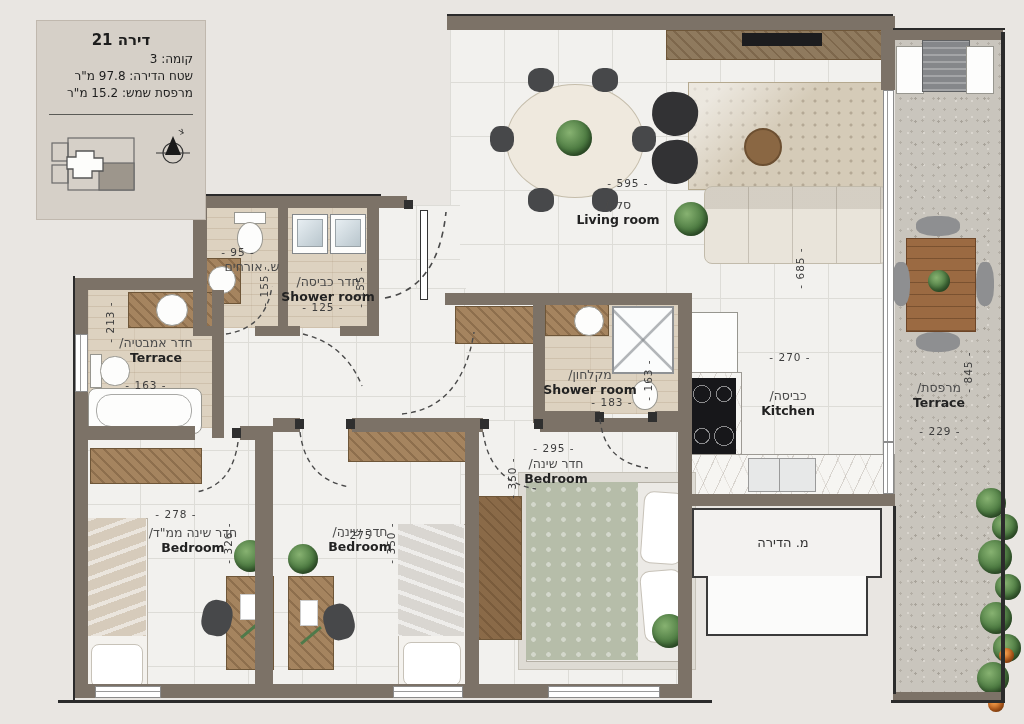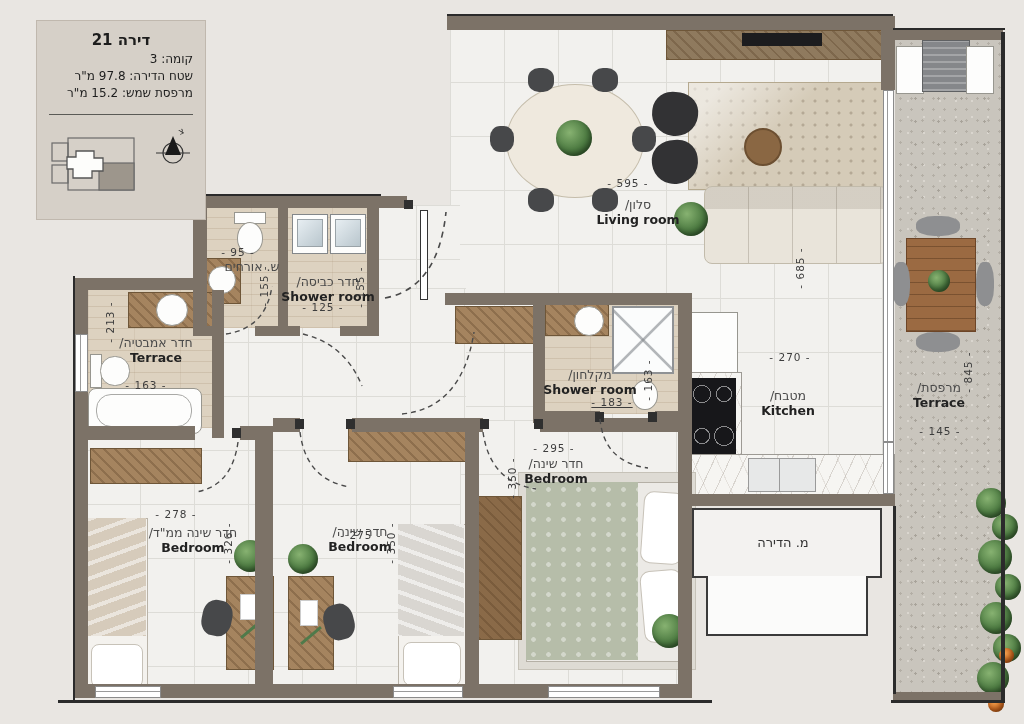--- a/index.html
+++ b/index.html
@@ -207,26 +207,26 @@
     <path d="M 385 298 Q 438 288 446 212" fill="none" stroke="#4a4a4a" stroke-width="1.6" stroke-dasharray="6 5"></path>
     <path d="M 226 334 Q 266 328 272 286" fill="none" stroke="#4a4a4a" stroke-width="1.4" stroke-dasharray="5 4"></path>
     <path d="M 303 334 Q 345 344 362 386" fill="none" stroke="#4a4a4a" stroke-width="1.4" stroke-dasharray="5 4"></path>
     <path d="M 402 414 Q 462 408 474 332" fill="none" stroke="#4a4a4a" stroke-width="1.4" stroke-dasharray="5 4"></path>
     <path d="M 600 419 Q 604 462 648 468" fill="none" stroke="#4a4a4a" stroke-width="1.4" stroke-dasharray="5 4"></path>
     <path d="M 483 432 Q 490 482 536 489" fill="none" stroke="#4a4a4a" stroke-width="1.4" stroke-dasharray="5 4"></path>
     <path d="M 300 432 Q 306 480 350 487" fill="none" stroke="#4a4a4a" stroke-width="1.4" stroke-dasharray="5 4"></path>
     <path d="M 238 442 Q 232 486 196 492" fill="none" stroke="#4a4a4a" stroke-width="1.4" stroke-dasharray="5 4"></path>
   </svg>
 
-  <div class="label" style="left:638px;top:213px;text-align:right;">
+  <div class="label" style="left:618px;top:213px;text-align:right;">
     <span class="he">סלון/</span>
     <span class="en">Living room</span>
   </div>
   <div class="label" style="left:788px;top:404px;">
-    <span class="he">מטבח/</span>
+    <span class="he">כביסה/</span>
     <span class="en">Kitchen</span>
   </div>
   <div class="label" style="left:252px;top:267px;">
     <span class="he">ש. אורחים</span>
   </div>
   <div class="label" style="left:328px;top:290px;">
     <span class="he">חדר כביסה/</span>
     <span class="en">Shower room</span>
   </div>
   <div class="label" style="left:156px;top:351px;white-space:normal;width:86px;">
@@ -260,29 +260,29 @@
   <span class="dim" style="left:628px;top:183px;">- 595 -</span>
   <span class="dim v" style="left:800px;top:268px;">- 685 -</span>
   <span class="dim" style="left:790px;top:357px;">- 270 -</span>
   <span class="dim" style="left:238px;top:252px;">- 95 -</span>
   <span class="dim v" style="left:264px;top:286px;">- 155 -</span>
   <span class="dim" style="left:323px;top:271px;margin-top:36px;">- 125 -</span>
   <span class="dim v" style="left:360px;top:287px;">- 155 -</span>
   <span class="dim v" style="left:110px;top:322px;">- 213 -</span>
   <span class="dim" style="left:146px;top:385px;">- 163 -</span>
   <span class="dim v" style="left:648px;top:380px;">- 163 -</span>
-  <span class="dim" style="left:612px;top:402px;text-decoration:underline;">- 183 -</span>
+  <span class="dim" style="left:612px;top:402px;">- 183 -</span>
   <span class="dim" style="left:554px;top:448px;">- 295 -</span>
   <span class="dim v" style="left:512px;top:478px;">- 350 -</span>
   <span class="dim" style="left:176px;top:514px;">- 278 -</span>
   <span class="dim v" style="left:228px;top:543px;">- 326 -</span>
   <span class="dim" style="left:361px;top:535px;">- 275 -</span>
   <span class="dim v" style="left:391px;top:543px;">- 350 -</span>
   <span class="dim v" style="left:968px;top:372px;">- 845 -</span>
-  <span class="dim" style="left:940px;top:431px;">- 145 -</span>
+  <span class="dim" style="left:940px;top:431px;">- 229 -</span>
 
   <div id="infoBox">
     <div class="title">דירה 21</div>
     <div class="line">קומה: 3</div>
     <div class="line">שטח הדירה: 97.8 מ"ר</div>
     <div class="line">מרפסת שמש: 15.2 מ"ר</div>
     <div class="divider"></div>
     <div class="row">
       <svg width="92" height="66" viewBox="0 0 92 66" style="margin-top:8px;">
         <rect x="3" y="10" width="16" height="18" fill="none" stroke="#6a6a6a" stroke-width="1.2"></rect>

